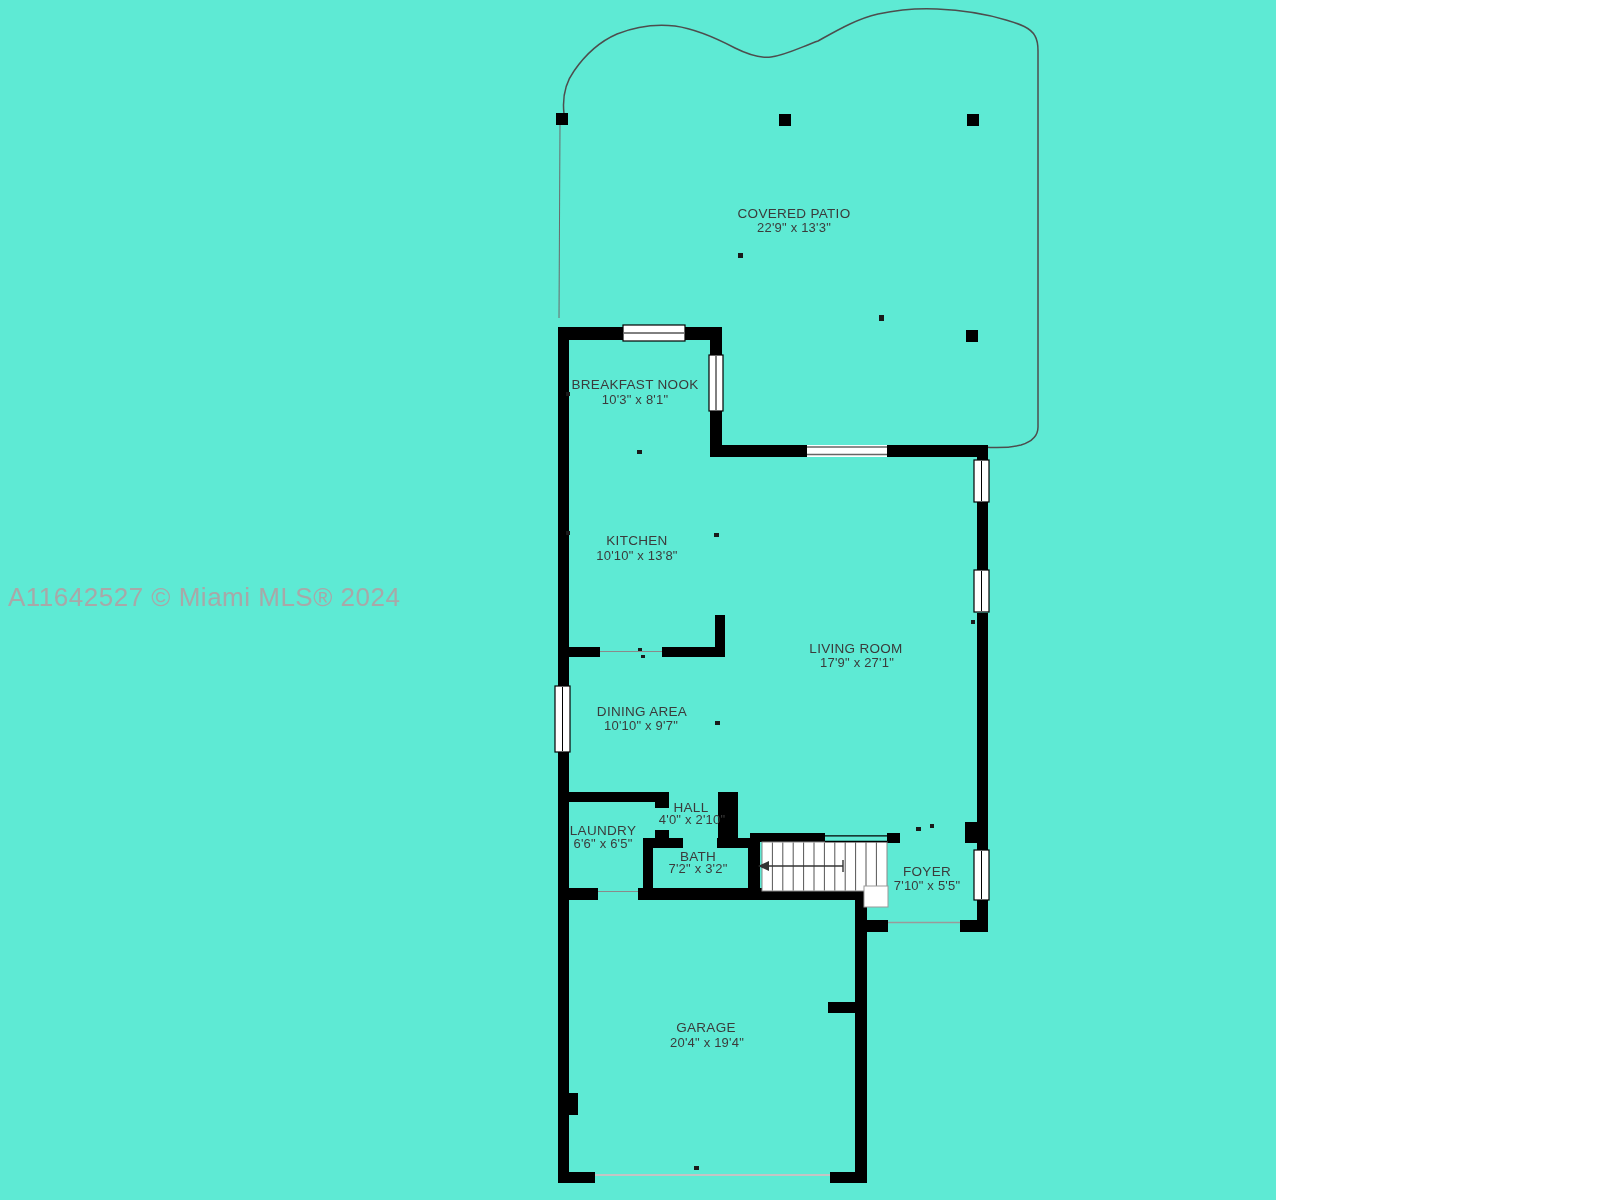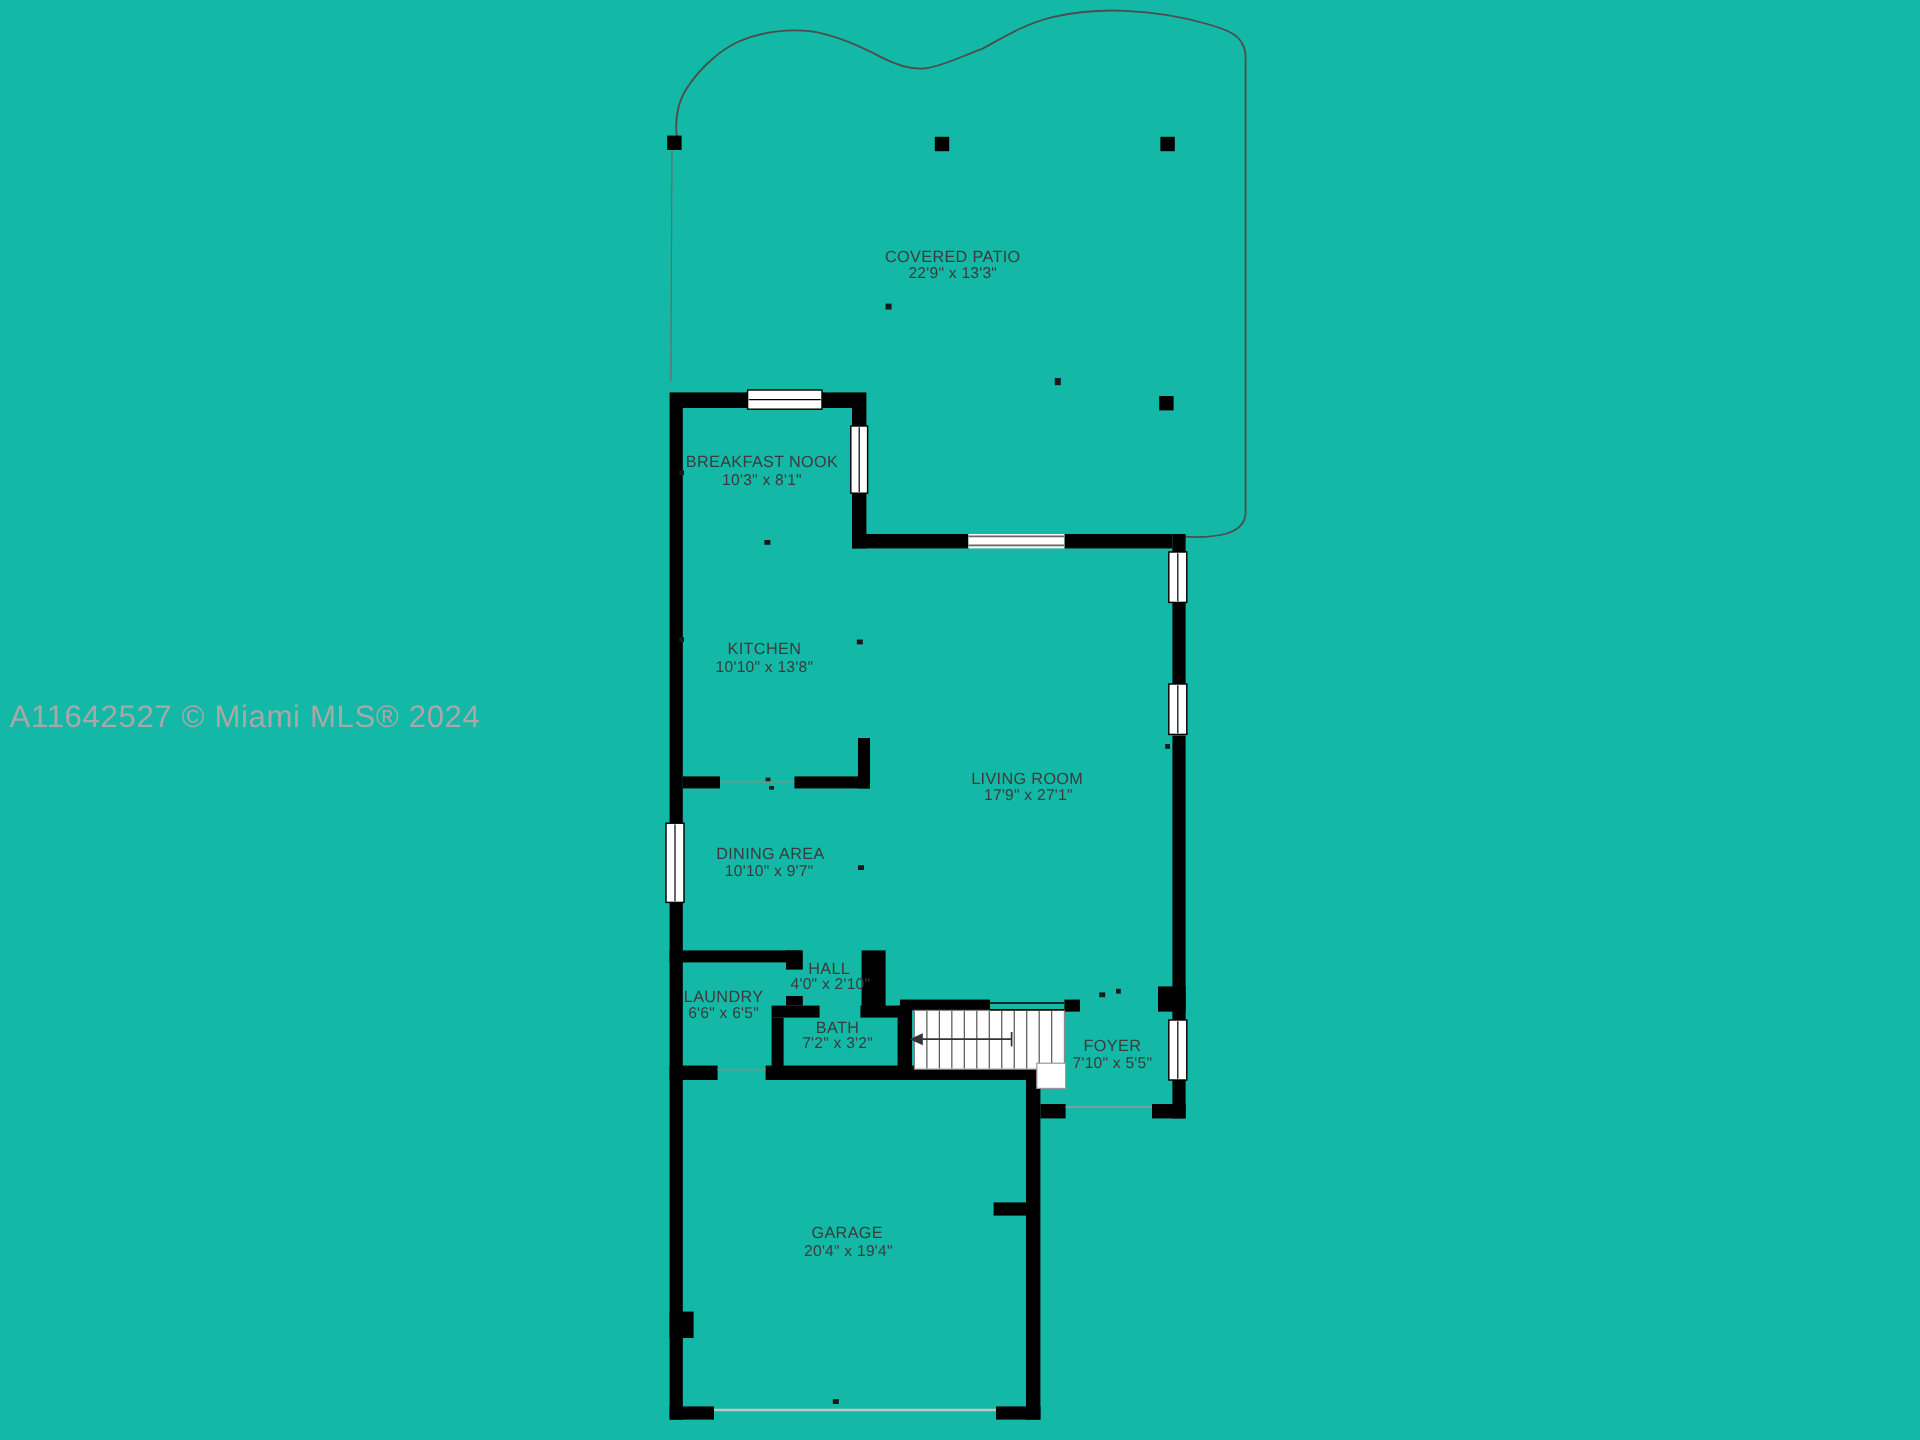--- a/index.html
+++ b/index.html
@@ -1,16 +1,16 @@
 <!DOCTYPE html>
 <html><head>
 <meta charset="utf-8">
 <style>
   html,body{margin:0;padding:0;background:#ffffff;}
-  .page{position:relative;width:1600px;height:1200px;background:#14b8a6;overflow:hidden;
+  .page{position:relative;width:1276px;height:1200px;background:#5eead4;overflow:hidden;
         font-family:"Liberation Sans", sans-serif;}
   svg{position:absolute;left:0;top:0;}
   .wall{fill:#000000;stroke:none;}
   .patio-line{fill:none;stroke:#4d4d4d;stroke-width:1.5;}
   .patio-edge{stroke:#6a6a6a;stroke-width:1;}
   .post{fill:#000000;}
   .tick{fill:#1a1a1a;}
   .win-frame{fill:#ffffff;stroke:#000000;stroke-width:1.2;}
   .win-line{stroke:#000000;stroke-width:1;}
   .open-line{stroke:#8a8a8a;stroke-width:1.2;}

